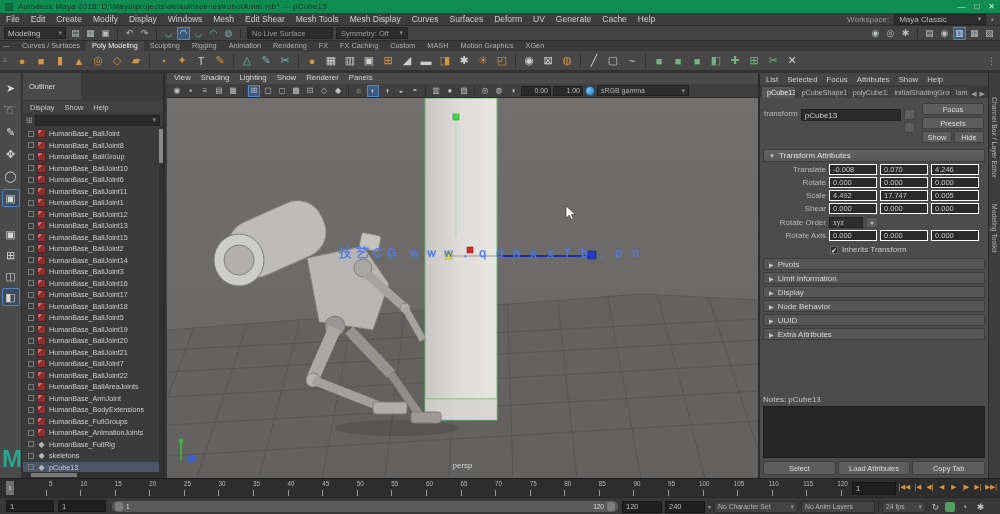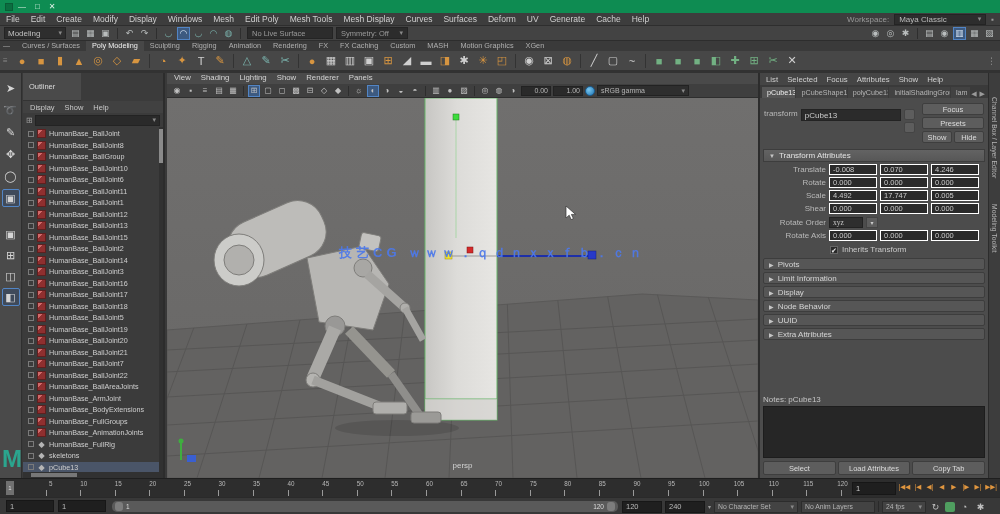--- a/index.html
+++ b/index.html
@@ -147,38 +147,39 @@
   .rs-icon { width:13px; height:13px; display:flex; align-items:center; justify-content:center; font-size:9px; color:#c0c0c0; }
   .rs-icon.keyon { background:#4f9e5f; border-radius:2px; width:10px; height:10px; }
   .rs-sep { width:1px; height:11px; background:#2a2a2a; }
   .rs-tiny { font-size:6px; color:#9a9a9a; }
 </style>
 </head>
 <body>
 
 <div class="titlebar">
   <span class="tb-icon"></span>
+  <span class="tb-title">Autodesk Maya 2018: D:\Maya\projects\default\scenes\robotAnim.mb*   ---   pCube13</span>
   <span class="tb-ctrls">
     <span>—</span>
     <span>□</span>
     <span>✕</span>
   </span>
 </div>
 
 <div class="menubar">
   <div class="mb-items">
 
   <span class="mb-item">File</span>
       <span class="mb-item">Edit</span>
       <span class="mb-item">Create</span>
       <span class="mb-item">Modify</span>
       <span class="mb-item">Display</span>
       <span class="mb-item">Windows</span>
       <span class="mb-item">Mesh</span>
-      <span class="mb-item">Edit Poly</span>
+      <span class="mb-item">Edit Shear</span>
       <span class="mb-item">Mesh Tools</span>
       <span class="mb-item">Mesh Display</span>
       <span class="mb-item">Curves</span>
       <span class="mb-item">Surfaces</span>
       <span class="mb-item">Deform</span>
       <span class="mb-item">UV</span>
       <span class="mb-item">Generate</span>
       <span class="mb-item">Cache</span>
       <span class="mb-item">Help</span>
     </div>

